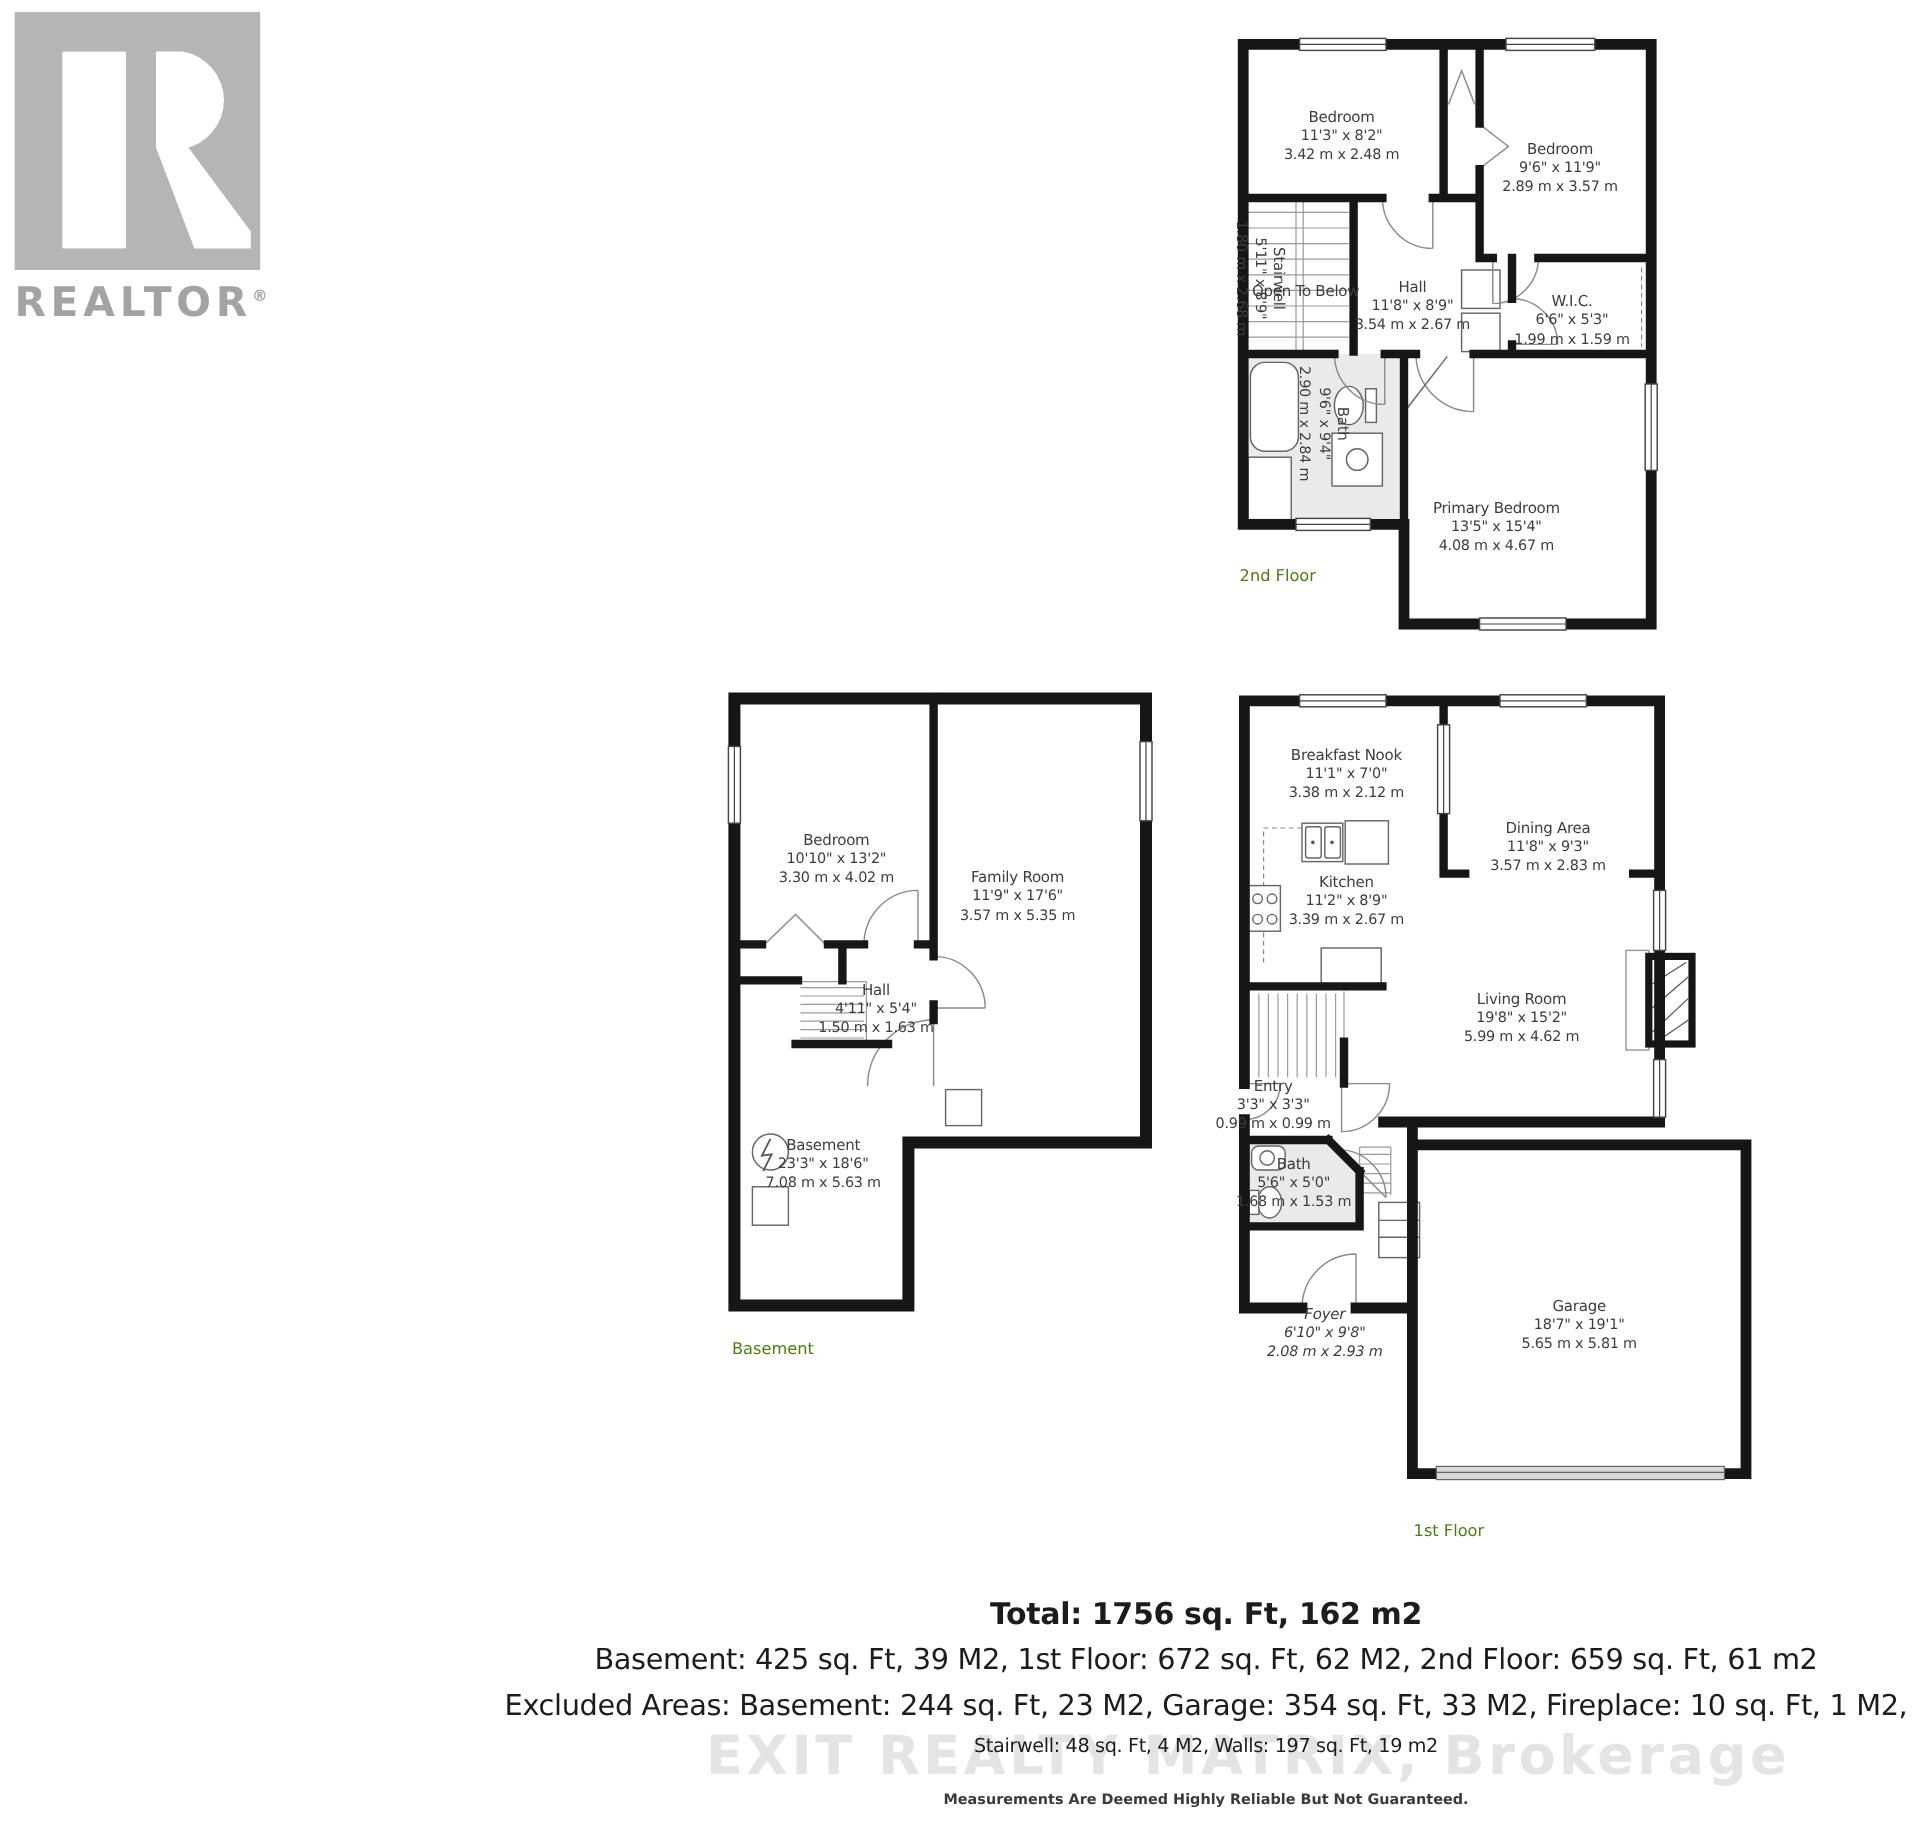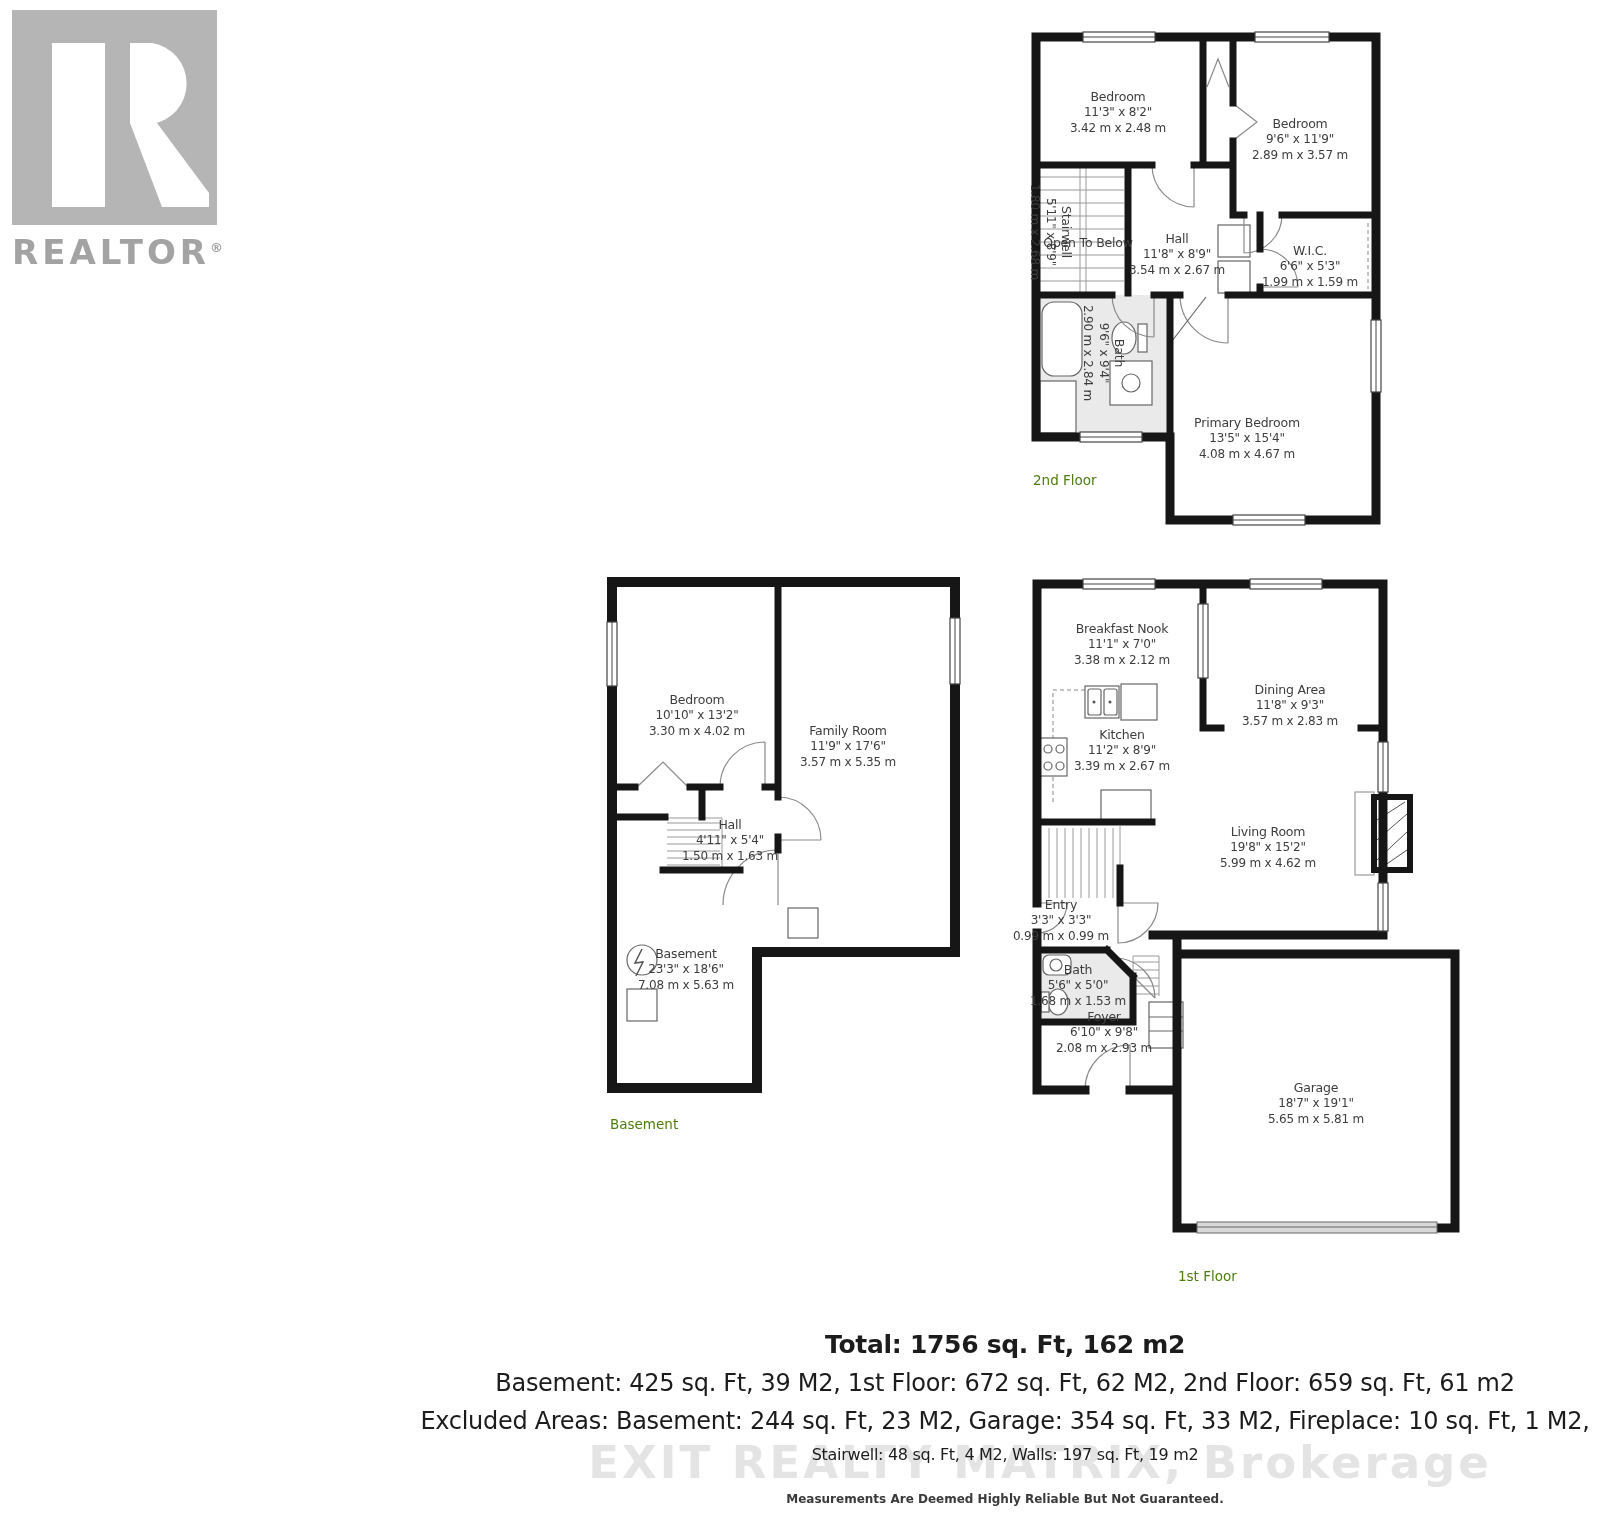--- a/index.html
+++ b/index.html
@@ -282,21 +282,21 @@
   <div class="rl" style="left:1061px;top:921px;">
     <div class="n">Entry</div>
     <div class="d">3'3" x 3'3"</div>
     <div class="d">0.99 m x 0.99 m</div>
   </div>
   <div class="rl" style="left:1078px;top:986px;">
     <div class="n">Bath</div>
     <div class="d">5'6" x 5'0"</div>
     <div class="d">1.68 m x 1.53 m</div>
   </div>
-  <div class="rl" style="left:1104px;top:1033px;">
+  <div class="rl" style="left:1104px;top:1111px;font-style:italic;">
     <div class="n">Foyer</div>
     <div class="d">6'10" x 9'8"</div>
     <div class="d">2.08 m x 2.93 m</div>
   </div>
   <div class="rl" style="left:1316px;top:1104px;">
     <div class="n">Garage</div>
     <div class="d">18'7" x 19'1"</div>
     <div class="d">5.65 m x 5.81 m</div>
   </div>
   <div class="fl" style="left:1178px;top:1268px;">1st Floor</div>

